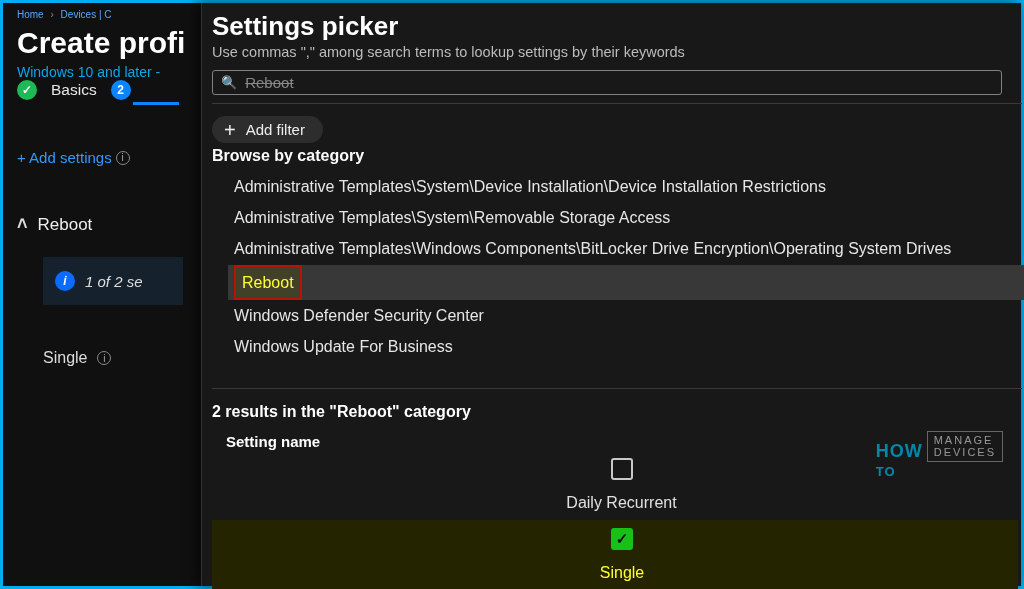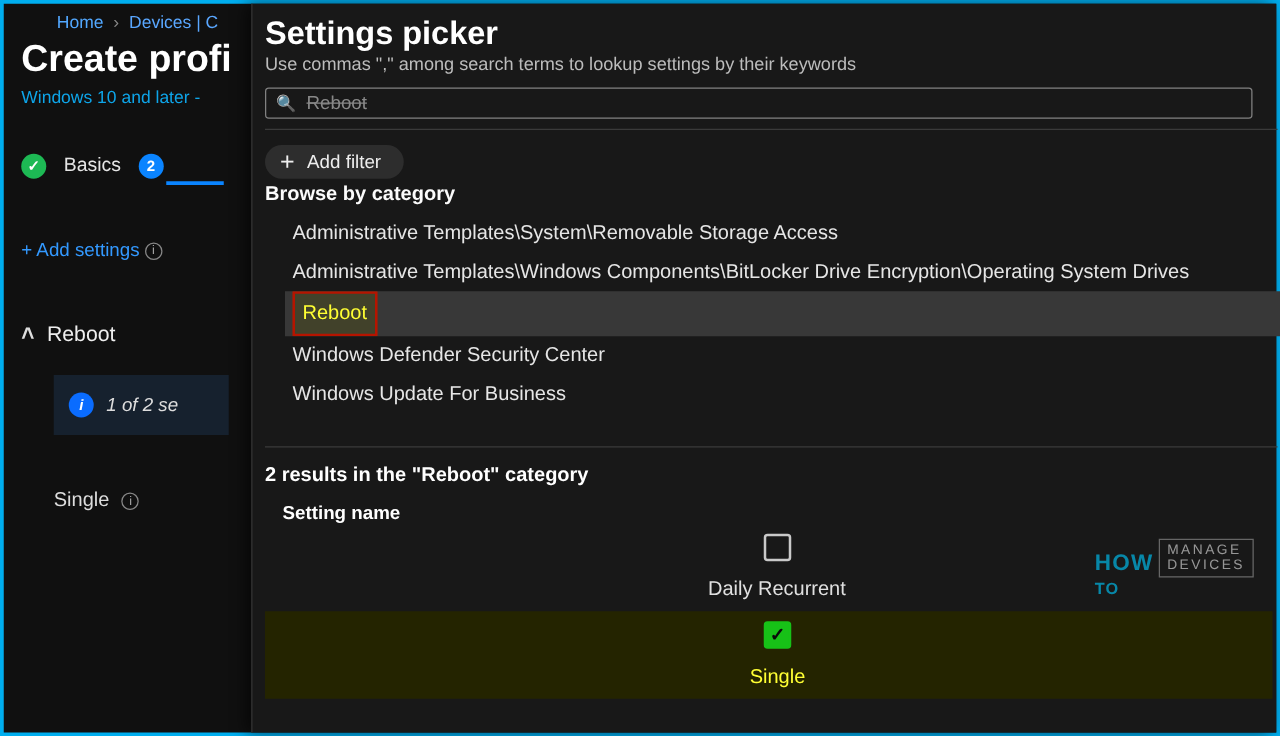--- a/index.html
+++ b/index.html
@@ -11,28 +11,28 @@
   .frame {
     position: relative; width: 1024px; height: 589px;
     border: 3px solid #00aeef; background: #101010;
   }
 
   
   .bg {
     position: absolute; top: 0; left: 0; width: 200px; height: 100%;
     padding: 4px 0 0 14px; color: #d0d0d0;
   }
-  .breadcrumb { font-size: 14px; color: #4da3ff; padding-top: 2px; text-align: center; }
+  .breadcrumb { font-size: 10px; color: #4da3ff; padding-top: 2px; }
   .breadcrumb a { color: #52a8ff; text-decoration: none; }
   .breadcrumb .sep { color: #888; margin: 0 4px; }
   .breadcrumb .trunc { color: #5aa7ff; }
   .page-title { font-size: 30px; font-weight: 600; color: #fff; margin-top: 6px; }
   .page-sub { font-size: 14px; color: #0ea5e9; margin-top: 4px; }
 
-  .wizard { margin-top: 38px; display: flex; align-items: center; gap: 14px; }
+  .wizard { display: flex; align-items: center; gap: 14px; }
   .step-dot {
     width: 20px; height: 20px; border-radius: 50%; display: flex;
     align-items: center; justify-content: center; font-size: 12px; color: #fff;
   }
   .step-done { background: #1db954; }
   .step-done::before { content: "✓"; font-size: 12px; font-weight: bold; color:#fff; }
   .step-active { background: #0a84ff; font-weight: 600; }
   .step-label { font-size: 15.5px; color: #e6e6e6; }
   .step-underline { height: 3px; width: 46px; background: #0a84ff; margin-left: 116px; margin-top: 2px; }
 
@@ -176,20 +176,21 @@
     <hr class="hr">
 
     <div class="filter-btn">
       <span class="plus">+</span>
       <span>Add filter</span>
     </div>
 
     <div class="browse-label">Browse by category</div>
 
     <div class="cat-list" id="cat-list">
+        <div class="cat-item">Administrative Templates\System\Device Installation\Device Installation Restrictions</div>
         <div class="cat-item">Administrative Templates\System\Removable Storage Access</div>
         <div class="cat-item">Administrative Templates\Windows Components\BitLocker Drive Encryption\Operating System Drives</div>
         <div class="cat-item cat-selected"><span class="highlight-red">Reboot</span></div>
         <div class="cat-item">Windows Defender Security Center</div>
         <div class="cat-item">Windows Update For Business</div>
       </div>
 
     <div class="results-head">2 results in the "Reboot" category</div>
     <div class="col-head">Setting name</div>
 

